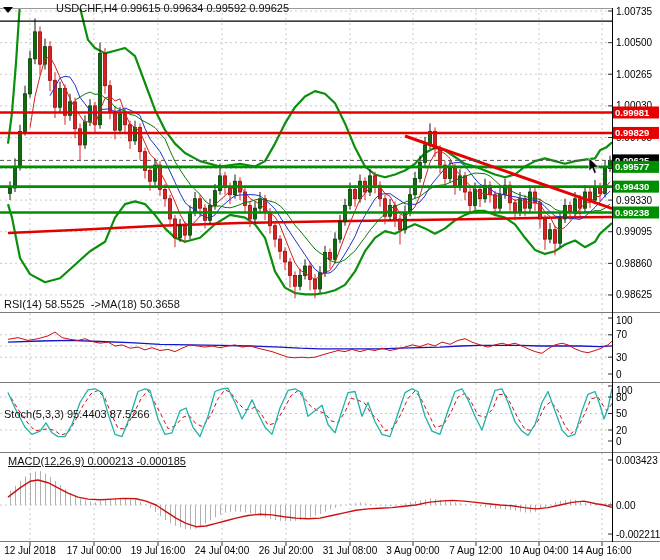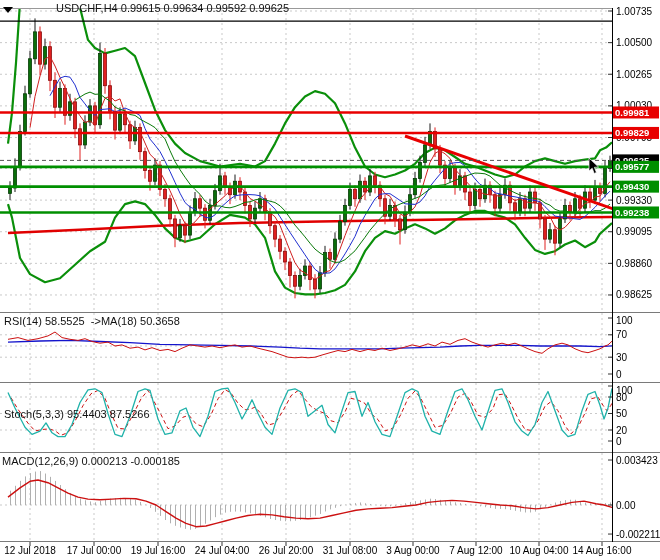--- a/index.html
+++ b/index.html
@@ -531,16 +531,16 @@
         <text x="476" y="554" font-size="10" fill="#000" font-family="&quot;Liberation Sans&quot;,sans-serif" text-anchor="middle" font-weight="normal">7 Aug 12:00</text>
         <line x1="539" y1="542" x2="539" y2="546" stroke="#333" stroke-width="1"></line>
         <text x="539" y="554" font-size="10" fill="#000" font-family="&quot;Liberation Sans&quot;,sans-serif" text-anchor="middle" font-weight="normal">10 Aug 04:00</text>
         <line x1="602" y1="542" x2="602" y2="546" stroke="#333" stroke-width="1"></line>
         <text x="602" y="554" font-size="10" fill="#000" font-family="&quot;Liberation Sans&quot;,sans-serif" text-anchor="middle" font-weight="normal">14 Aug 16:00</text>
       </g>
       <polygon points="589,158 589,171 592.2,168.2 594.2,173.5 596.4,172.4 594.4,167.3 598.6,167.1" fill="#000" stroke="#fff" stroke-width="0.7"></polygon>
     </svg>
   <div class="dd-icon"></div>
   <div class="ovl title">USDCHF,H4 0.99615 0.99634 0.99592 0.99625</div>
-  <div class="ovl plabel" style="left:4px;top:315px;">RSI(14) 58.5525  -&gt;MA(18) 50.3658</div>
+  <div class="ovl plabel" style="left:4px;top:298px;">RSI(14) 58.5525  -&gt;MA(18) 50.3658</div>
   <div class="ovl plabel" style="left:4px;top:408px;">Stoch(5,3,3) 95.4403 87.5266</div>
-  <div class="ovl plabel" style="left:2px;top:455px;">MACD(12,26,9) 0.000213 -0.000185</div>
+  <div class="ovl plabel" style="left:8px;top:455px;text-decoration:underline;">MACD(12,26,9) 0.000213 -0.000185</div>
 </div>
 
 </body></html>

